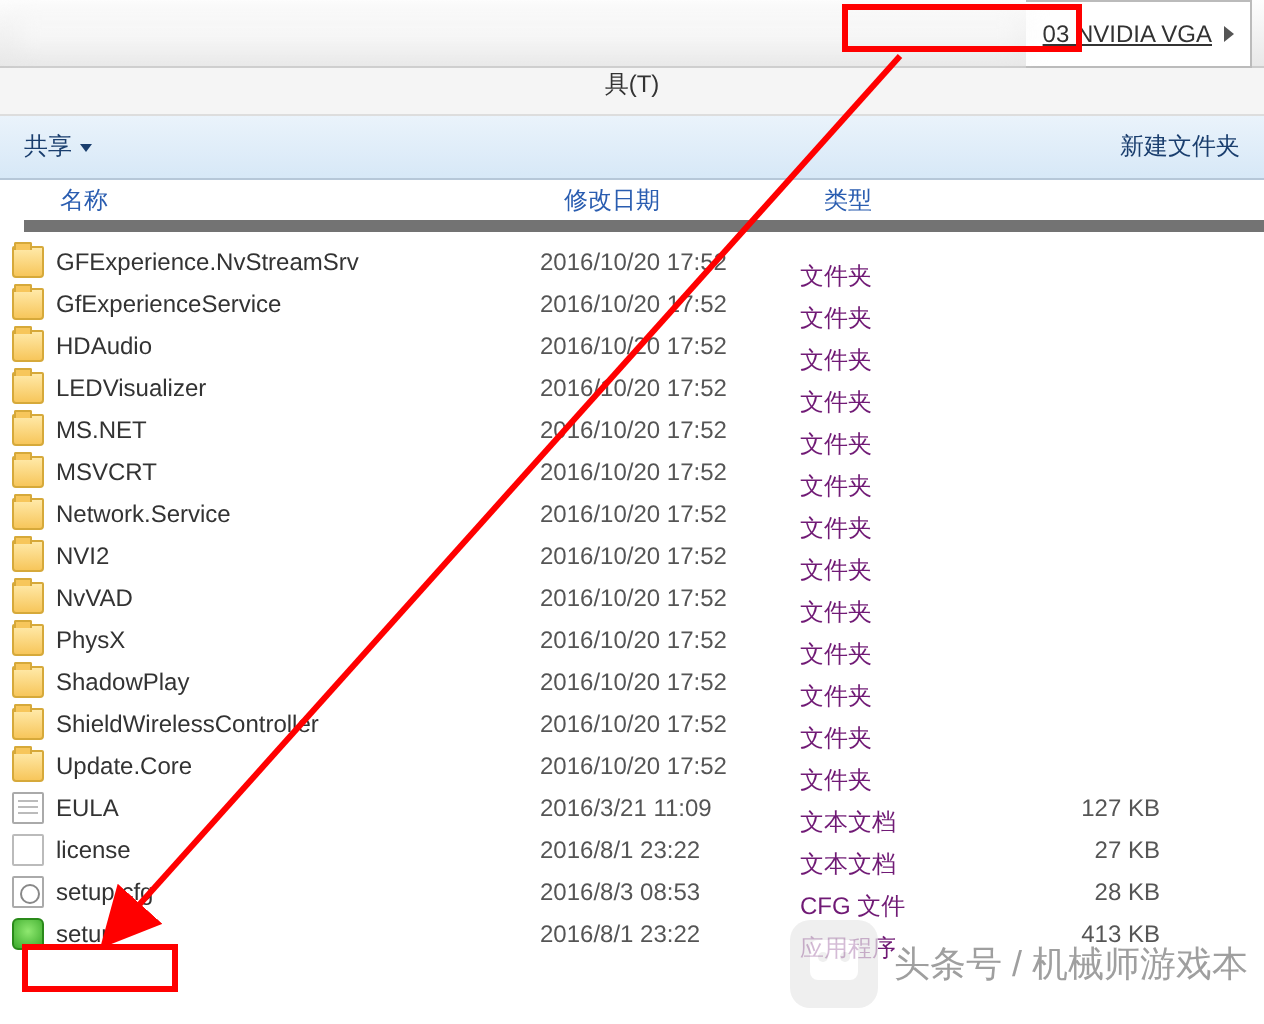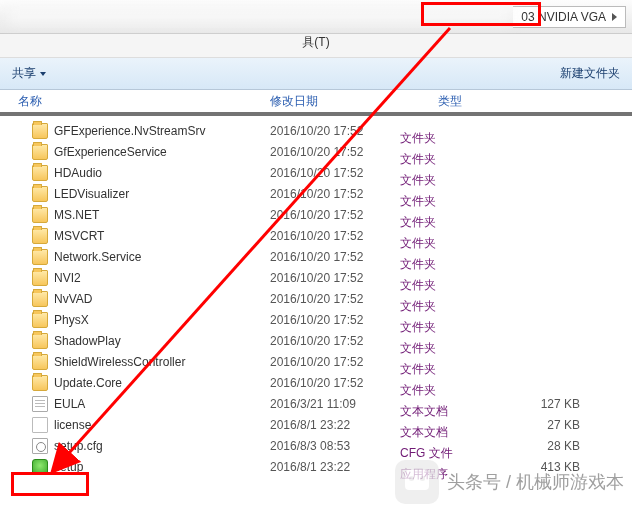--- a/index.html
+++ b/index.html
@@ -26,30 +26,31 @@
   .addr-left {
     flex: 1;
     height: 22px;
     background: #fff;
     border: 1px solid #bbb;
     border-radius: 2px 0 0 2px;
     filter: blur(6px);
     opacity: .4;
   }
   .crumb {
-    height: 22px;
+    height: 34px;
     background: #fff;
     border: 1px solid #bbb;
     border-left: none;
     display: flex;
     align-items: center;
     padding: 0 8px;
     font-size: 12px;
     color: #333;
     gap: 6px;
+    text-decoration: underline;
   }
   .crumb .arrow {
     width: 0; height: 0;
     border-top: 4px solid transparent;
     border-bottom: 4px solid transparent;
     border-left: 5px solid #555;
   }
   .menubar {
     position: absolute;
     top: 34px; left: 0; right: 0;
@@ -88,37 +89,38 @@
   .listarea {
     position: absolute;
     top: 90px; left: 0; right: 0; bottom: 0;
     background: #fff;
     overflow: hidden;
   }
   .columns {
     display: flex;
     height: 26px;
     align-items: center;
-    border-bottom: 4px solid #737373;
+    border-bottom: 6px solid #737373;
     color: #2a5db0;
     font-size: 12px;
+    margin-left: 12px;
   }
   .col-name { width: 270px; padding-left: 18px; }
   .col-date { width: 130px; }
-  .col-type { width: 100px; text-align: center; }
+  .col-type { width: 100px; }
   .col-size { width: 100px; text-align: right; padding-right: 20px; }
   .files { padding-top: 4px; }
   .row {
     display: flex;
     align-items: center;
     height: 21px;
     font-size: 12px;
     color: #333;
   }
-  .row .c-name { width: 270px; padding-left: 32px; display: flex; align-items: center; gap: 6px; }
+  .row .c-name { width: 270px; padding-left: 6px; display: flex; align-items: center; gap: 6px; }
   .row .c-date { width: 130px; color: #555; }
   .row .c-type { width: 100px; color: #701a75; margin-top: 15px; }
   .row .c-size { width: 100px; text-align: right; color: #555; padding-right: 20px; }
   .icon { width: 16px; height: 16px; flex: none; position: relative; }
   .icon.folder {
     background: linear-gradient(#ffe9a8, #f7c65b);
     border: 1px solid #d6a93a;
     border-radius: 1px 1px 2px 2px;
   }
   .icon.folder::before {

